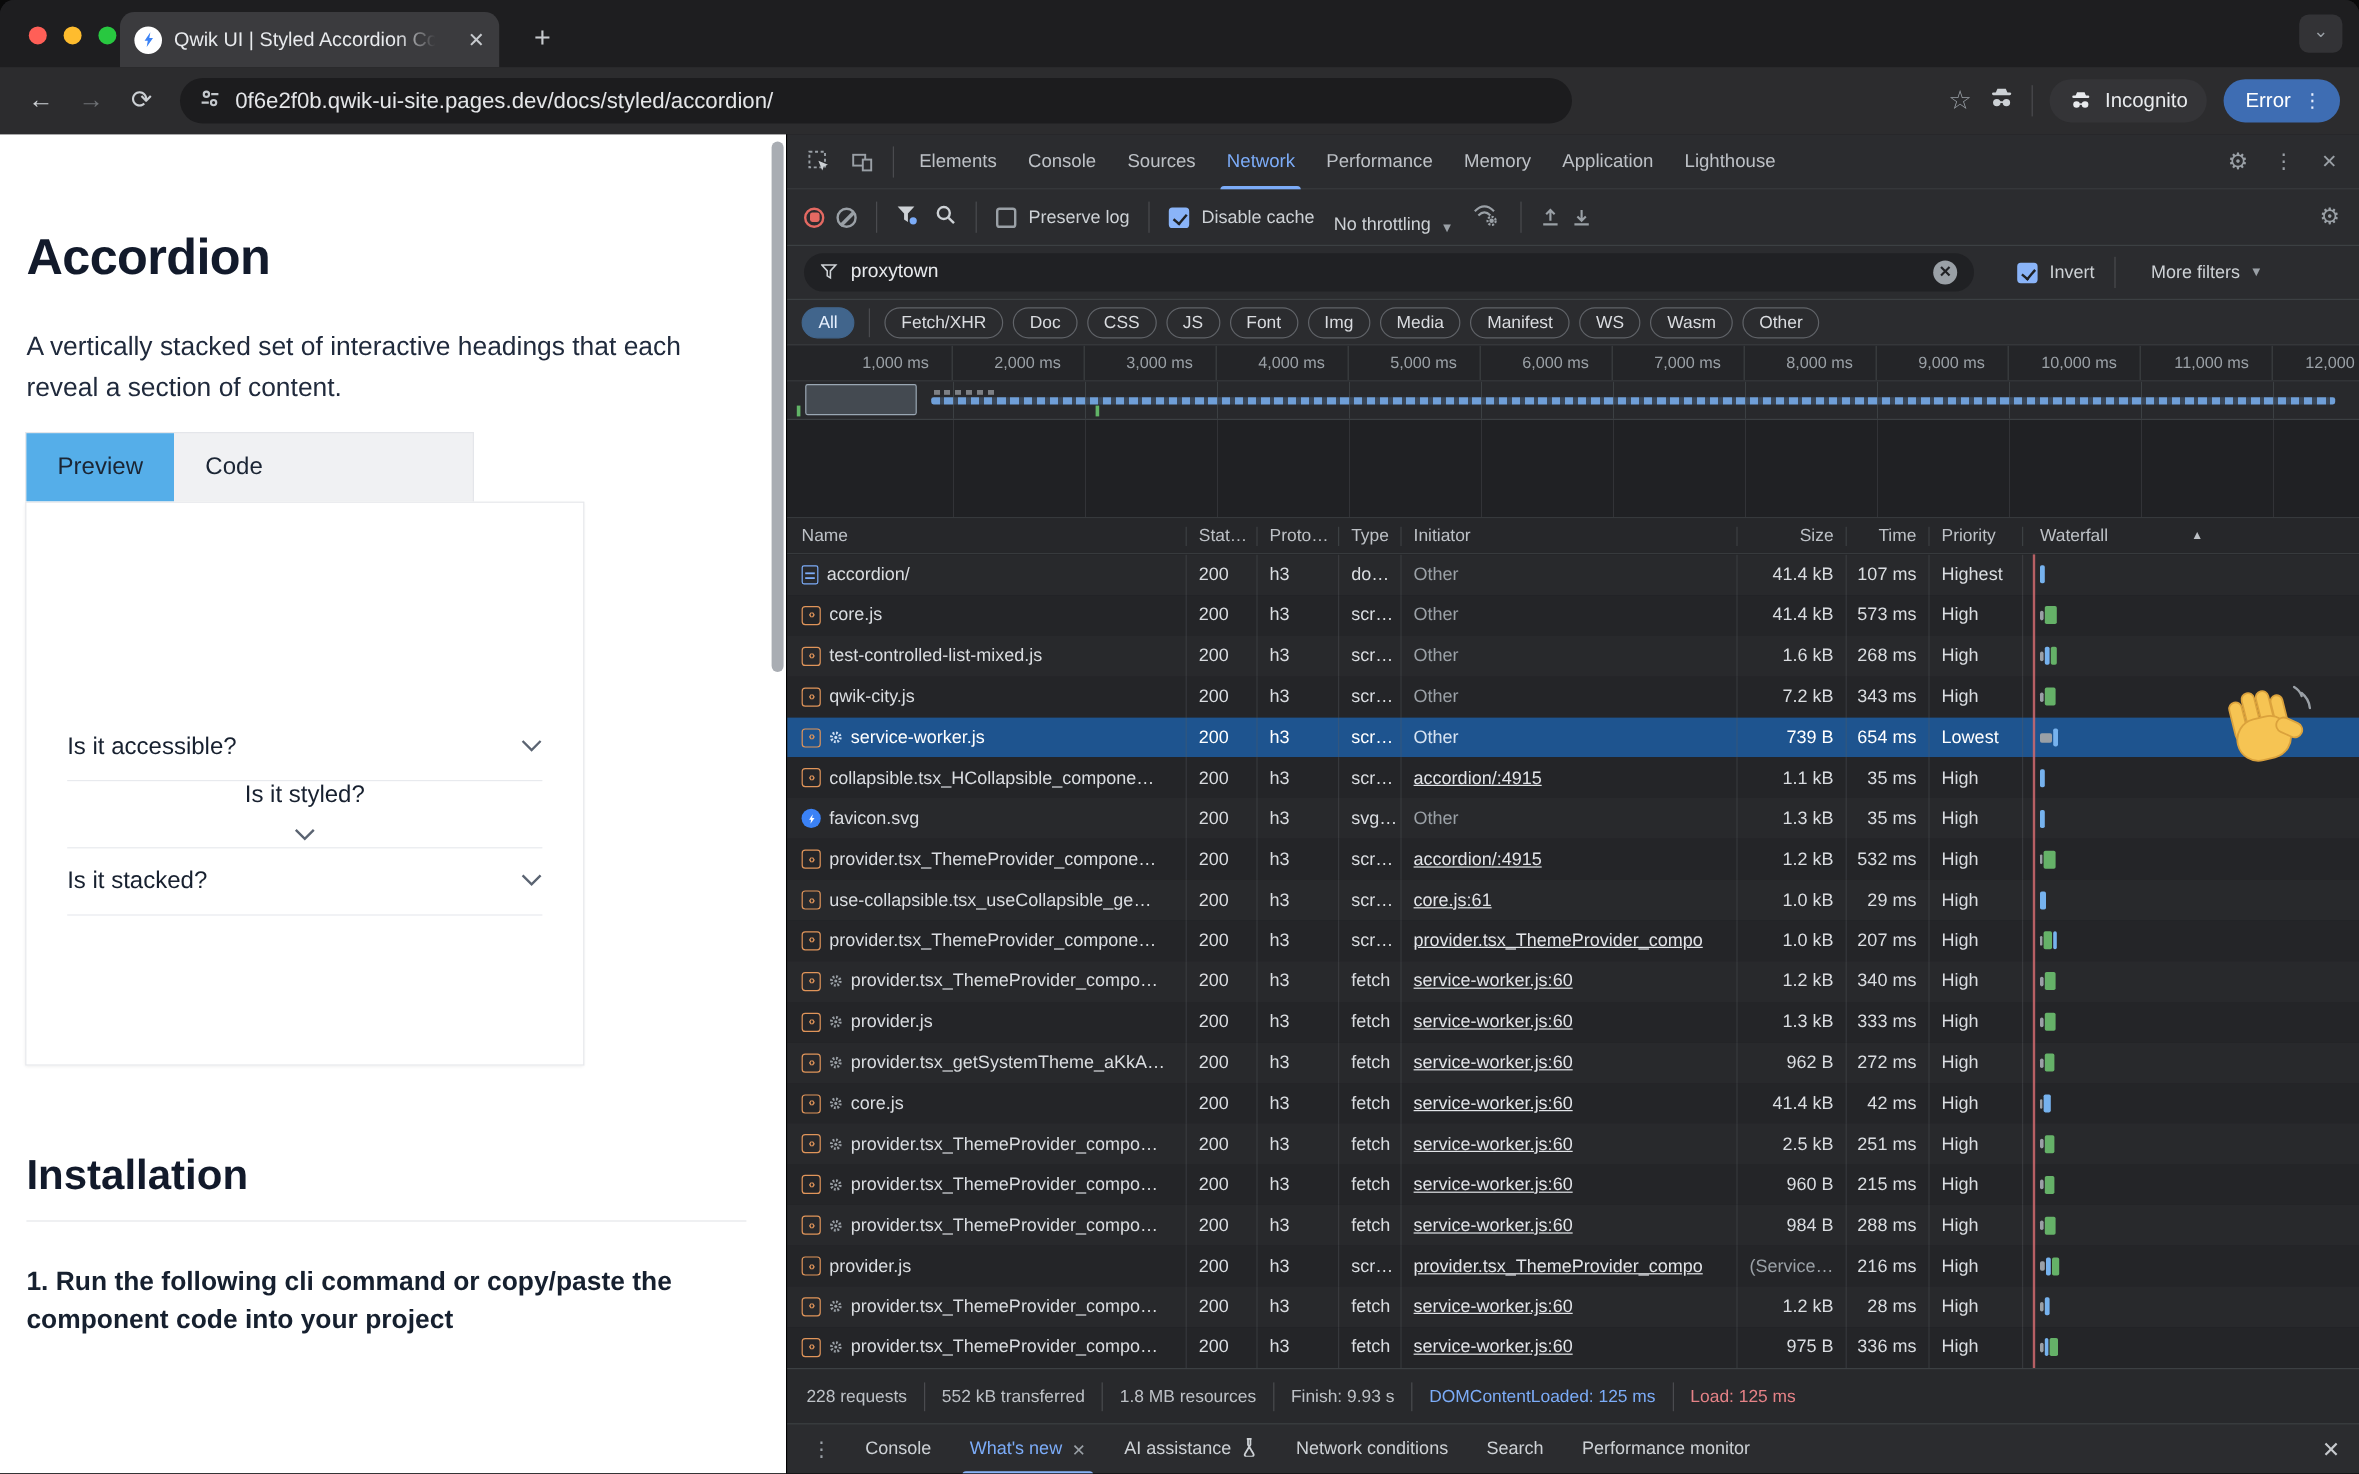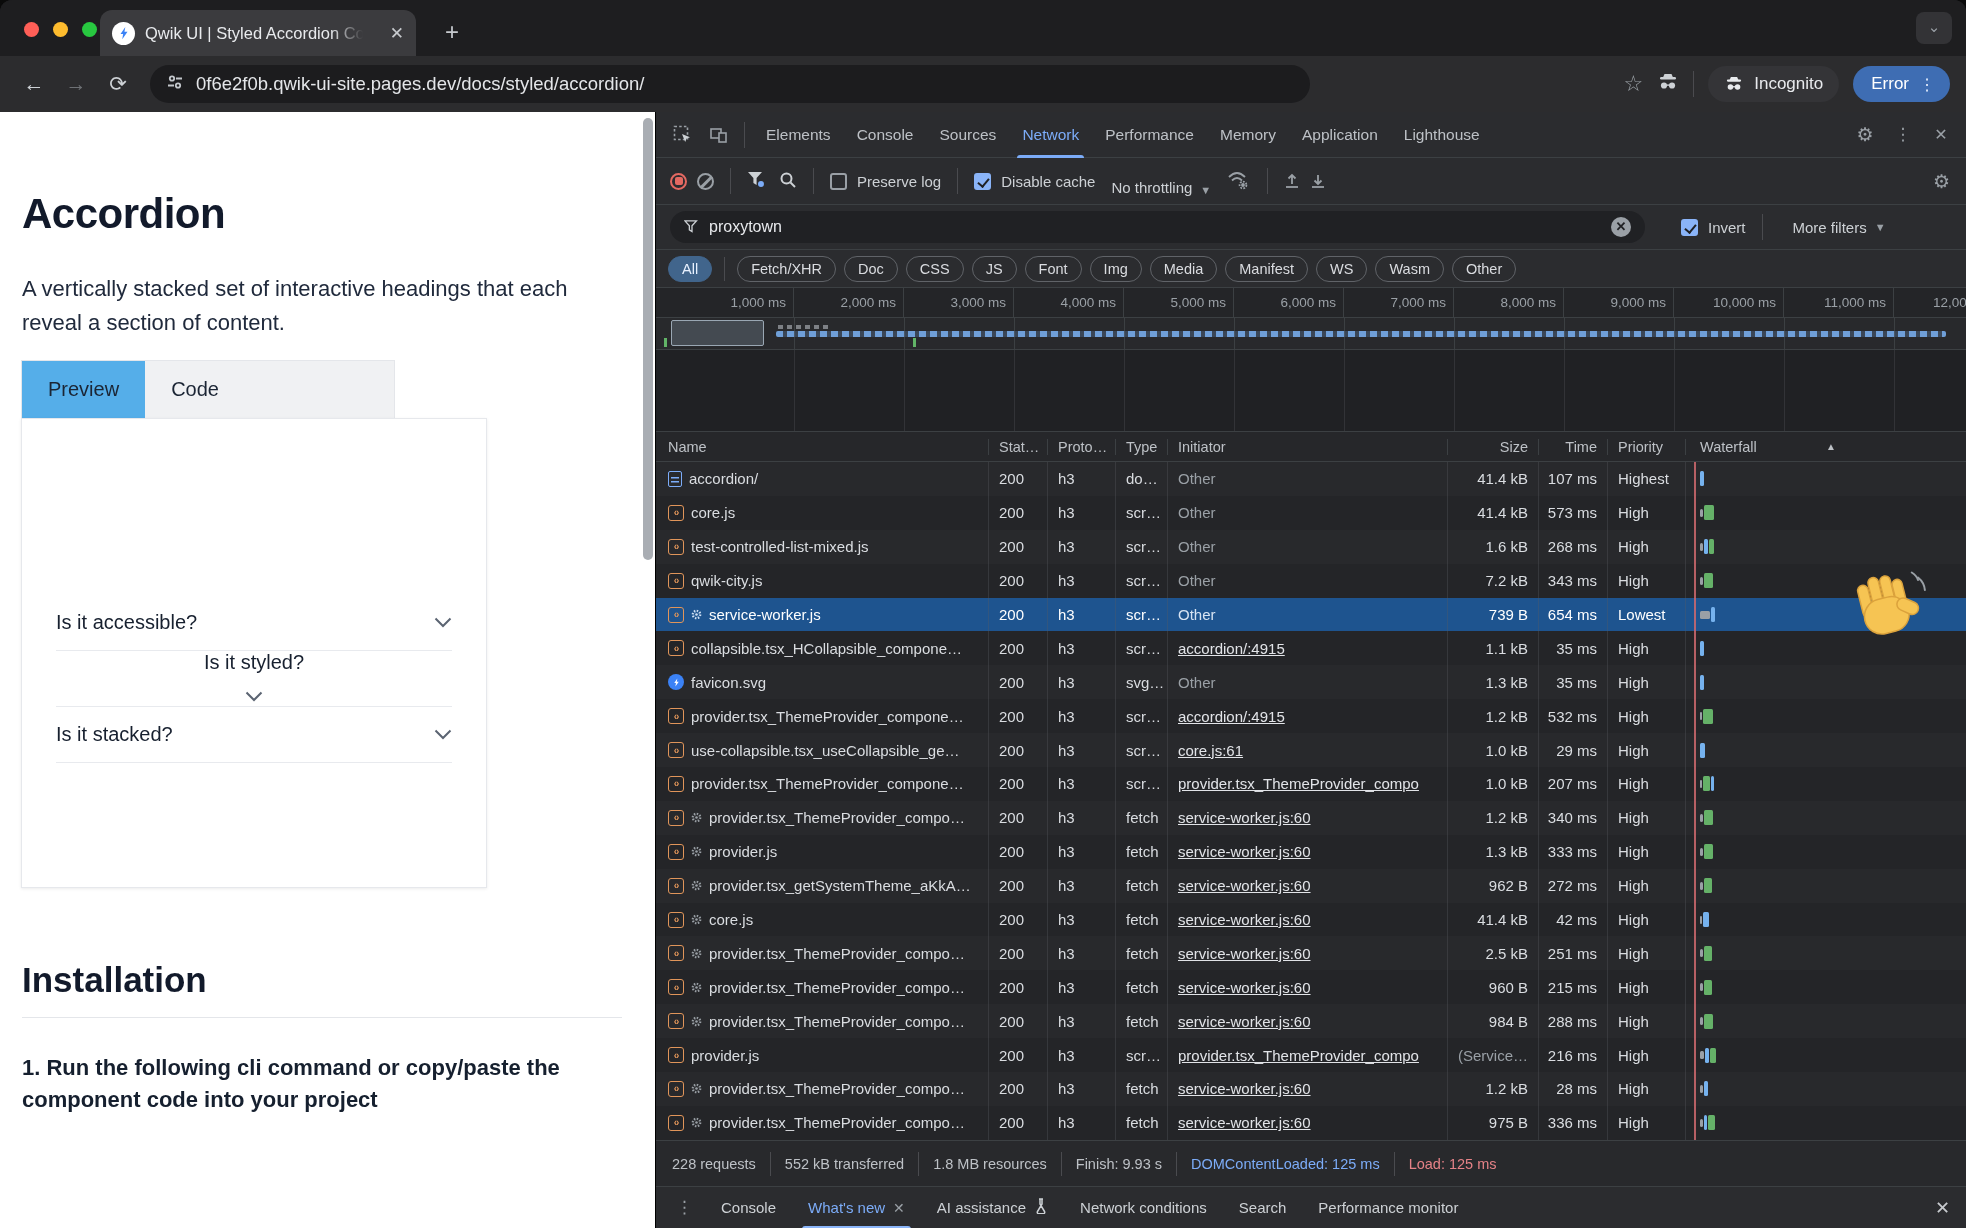--- a/index.html
+++ b/index.html
@@ -74,21 +74,21 @@
   .filter-input { background:transparent; border:none; outline:none; color:#e8eaed; font-size:16px; font-family:"Liberation Sans",sans-serif; width:860px; }
   .filter-clear { margin-left:auto; width:20px; height:20px; border-radius:50%; background:#9aa0a6; color:#202124; font-size:13px; line-height:20px; text-align:center; font-weight:700; }
   .morefilters { display:flex; align-items:center; gap:8px; margin-left:14px; color:#cdd1d5; }
 
   .dt-chips { top:138px; height:38px; background:#2b2c2f; border-bottom:1px solid #3c4043; padding-left:12px; gap:8px; }
   .chip { height:26px; padding:0 13px; border:1px solid #606368; border-radius:13px; display:flex; align-items:center; font-size:14.5px; color:#dadce0; white-space:nowrap; }
   .chip.sel { background:#41658c; border-color:#41658c; color:#e8f1ff; }
   .chip-sep { width:1px; height:24px; background:#4a4b4f; margin:0 4px; }
 
   .dt-ruler { top:176px; height:30px; background:#242528; border-bottom:1px solid #3c4043; padding-left:28px; overflow:hidden; display:flex; align-items:stretch; }
-  .ruler-cell { flex:0 0 110px; border-right:1px solid #3c4043; display:flex; align-items:center; justify-content:flex-end; padding-right:7px; font-size:13.5px; color:#9aa0a6; white-space:nowrap; }
+  .ruler-cell { flex:0 0 110px; border-right:1px solid #3c4043; display:flex; align-items:center; justify-content:flex-end; padding-right:19px; font-size:13.5px; color:#9aa0a6; white-space:nowrap; }
   .dt-overview { top:206px; height:32px; background:#28292c; border-bottom:1px solid #3c4043; overflow:hidden; }
   .grid-bg { position:absolute; left:29px; top:0; right:0; bottom:0; background:repeating-linear-gradient(90deg, transparent 0 109px, #3c4043 109px 110px); }
   .ov-sel { position:absolute; left:15px; top:2px; width:93px; height:26px; background:rgba(168,190,212,.22); border:1px solid #9aa7b3; border-radius:2px; }
   .ov-blue { position:absolute; left:120px; top:13px; width:1170px; height:6px; border-radius:2px; background:repeating-linear-gradient(90deg,#6f9fd8 0 7px, rgba(111,159,216,.25) 7px 11px); }
   .ov-gray { position:absolute; left:122px; top:7px; width:52px; height:4px; background:repeating-linear-gradient(90deg,#7d8085 0 5px, transparent 5px 9px); }
   .ov-tick { position:absolute; width:3px; height:9px; bottom:2px; background:#61b467; }
   .dt-filmstrip { top:238px; height:82px; background:#202124; border-bottom:1px solid #3c4043; overflow:hidden; }
 
   
   .dt-header { top:320px; height:30px; background:#26272a; border-bottom:1px solid #3c4043; display:flex; font-size:14.5px; color:#bdc1c6; }

